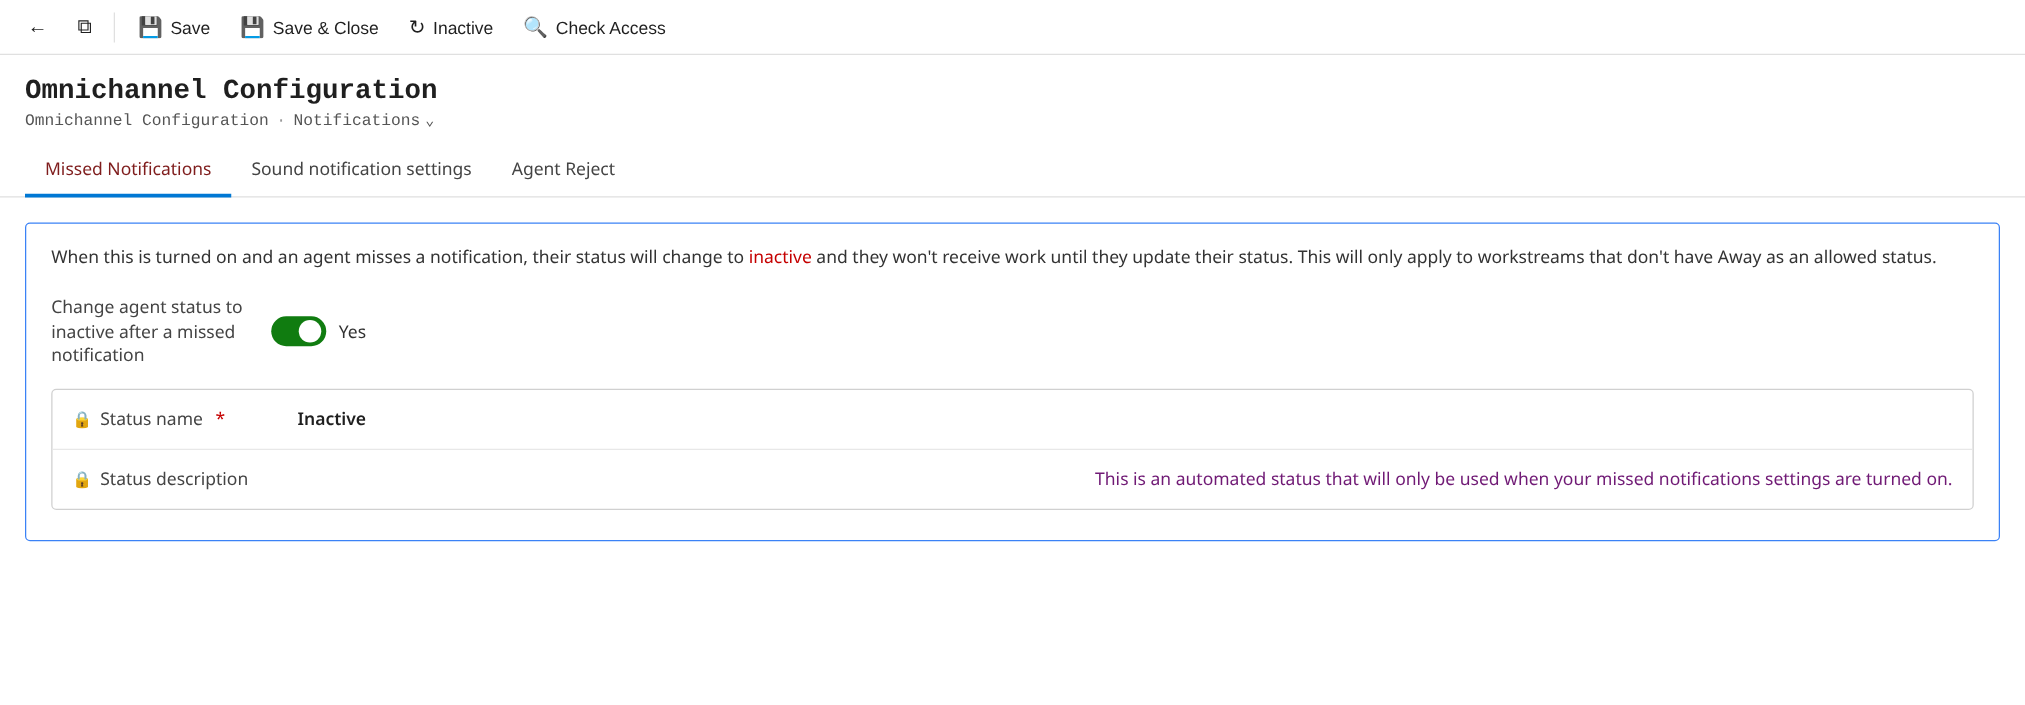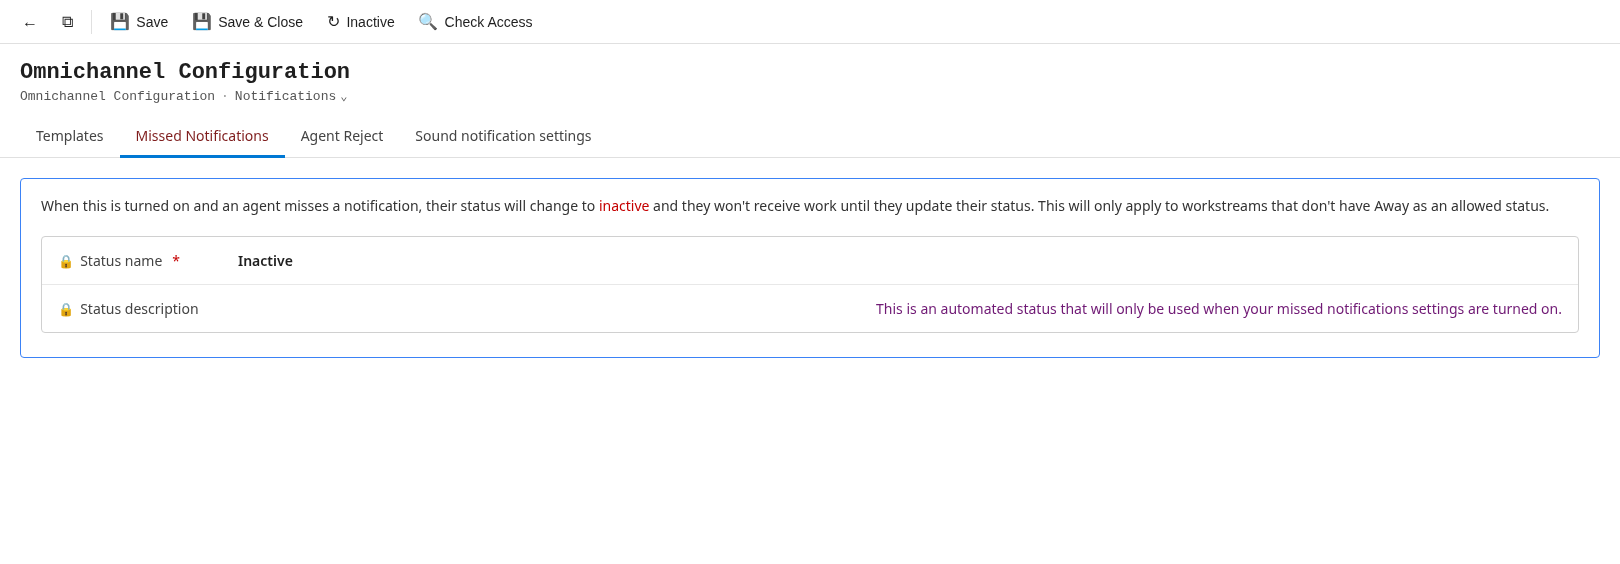--- a/index.html
+++ b/index.html
@@ -124,41 +124,48 @@
     <span style="cursor:pointer;">Omnichannel Configuration</span>
     <span class="breadcrumb-sep">·</span>
     <span class="breadcrumb-current">
       <span>Notifications</span>
       <span class="chevron-icon">⌄</span>
     </span>
   </div>
 </div>
 
 <div class="tabs">
-  <div class="tab">
-    <span>Templates</span>
-  </div>
   <div class="tab active">
     <span>Missed Notifications</span>
   </div>
   <div class="tab">
-    <span>Agent Reject</span>
+    <span>Sound notification settings</span>
   </div>
   <div class="tab">
-    <span>Sound notification settings</span>
+    <span>Agent Reject</span>
   </div>
 </div>
 
 <div class="content">
   <div class="info-box">
 
     <div class="info-text">
       <span>When this is turned on and an agent misses a notification, their status will change to </span><span class="highlight">inactive</span><span> and they won't receive work until they update their status. This will only apply to workstreams that don't have Away as an allowed status.</span>
     </div>
 
+    <div class="toggle-row">
+      <div class="toggle-label">Change agent status to inactive after a missed notification</div>
+      <div class="toggle-control">
+        <label class="toggle">
+          <input type="checkbox" checked="" style="">
+          <span class="toggle-slider"></span>
+        </label>
+        <span class="toggle-yes-label">Yes</span>
+      </div>
+    </div>
 
     <div class="fields-table">
       <div class="field-row">
         <div class="field-label">
           <span class="lock-icon">🔒</span>
           <span>Status name</span>
           <span class="field-required">*</span>
         </div>
         <div class="field-value">Inactive</div>
       </div>

